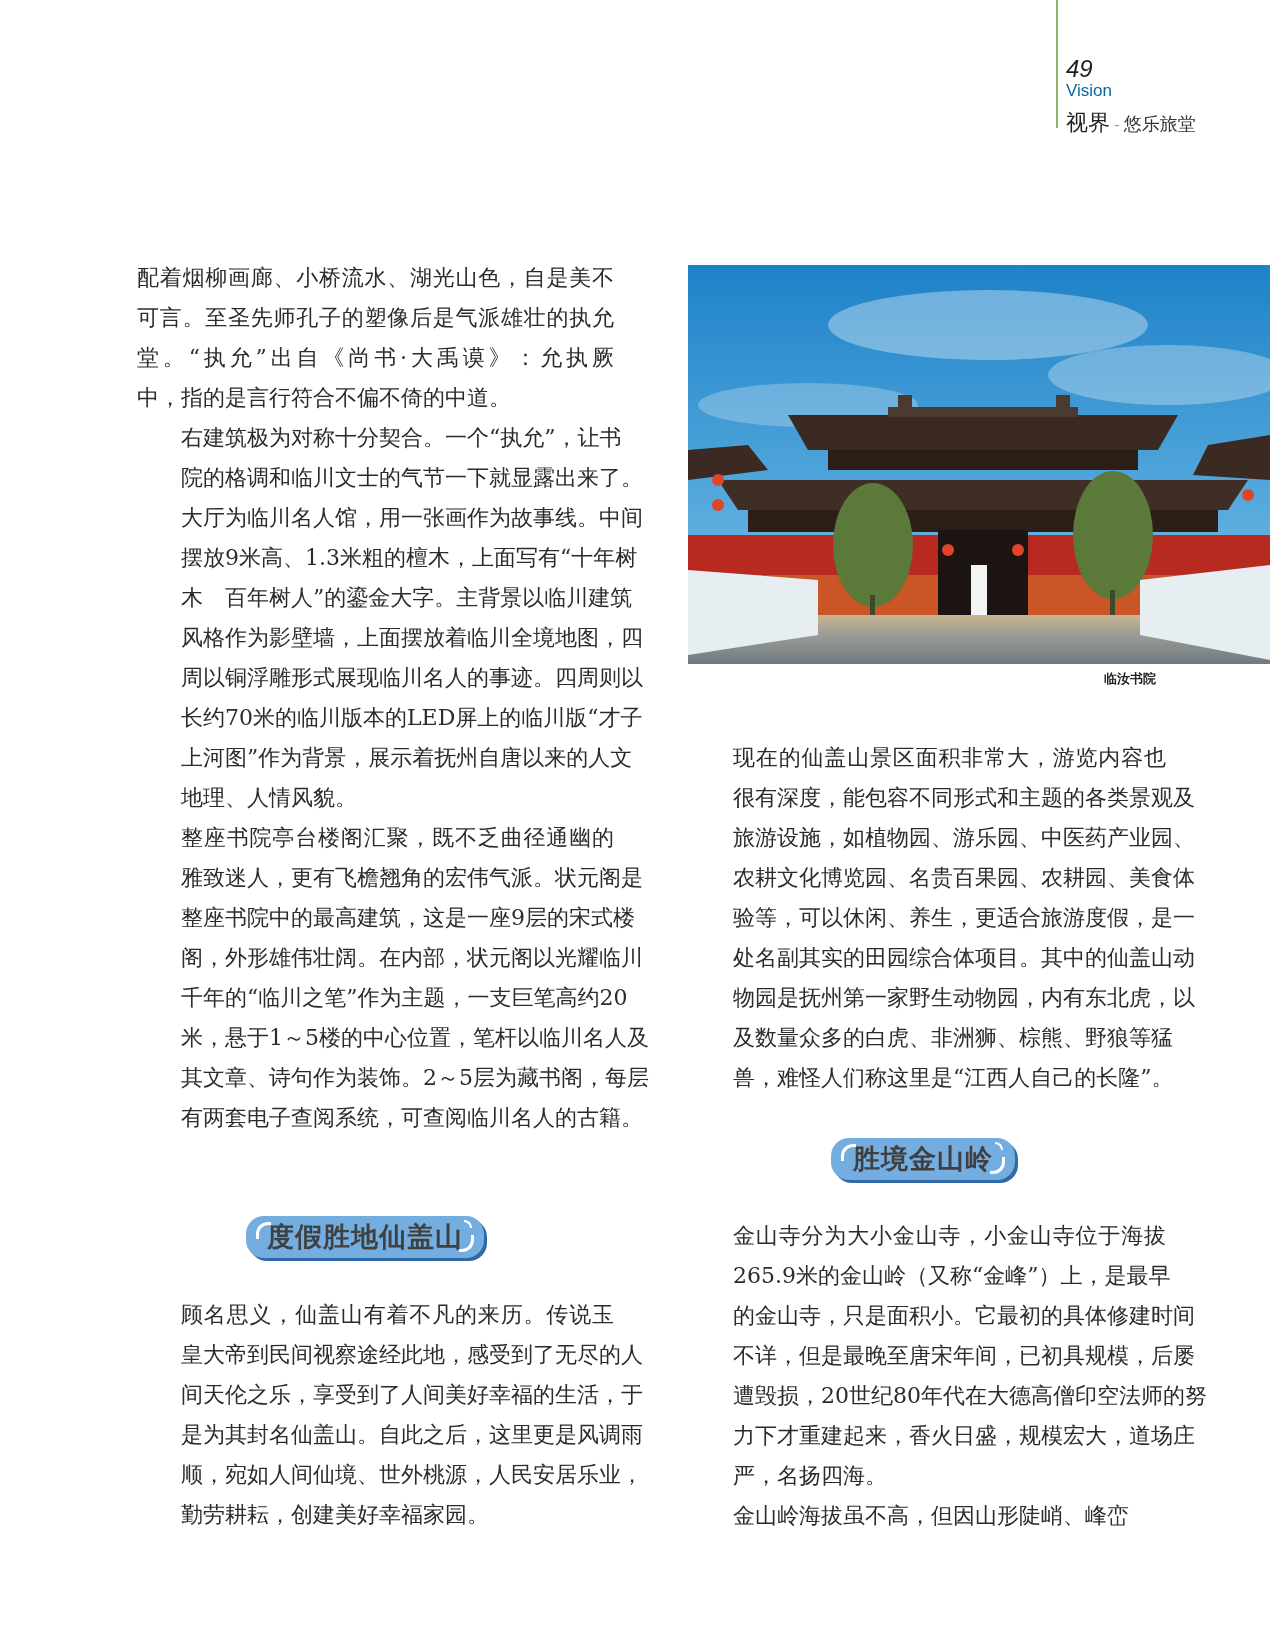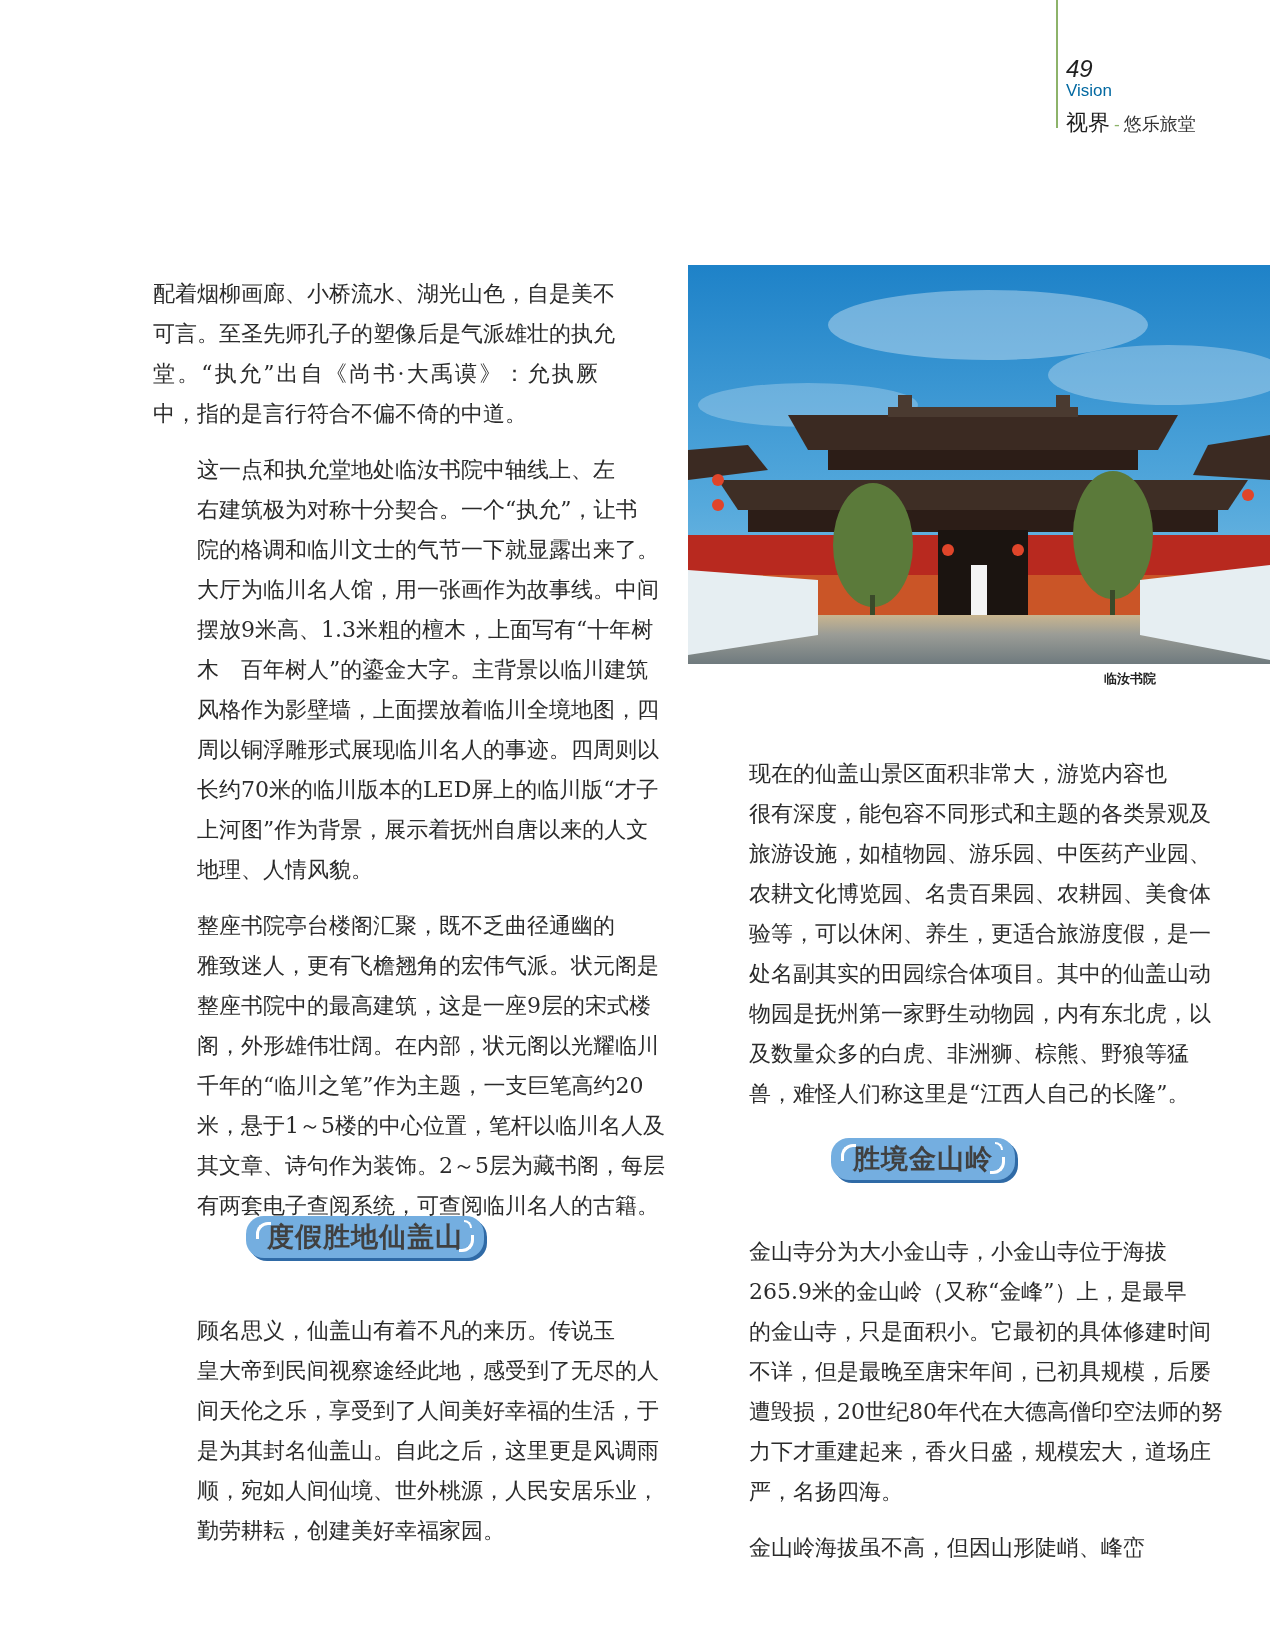--- a/index.html
+++ b/index.html
@@ -10,21 +10,21 @@
   .hdr-line { position:absolute; left:1056px; top:0; width:2px; height:128px; background:#8db36a; }
   .hdr { position:absolute; left:1066px; top:56px; }
   .hdr .num { font-family:"Liberation Sans","DejaVu Sans",sans-serif; font-size:24px; color:#1f1f1f; line-height:26px;font-style:italic; }
   .hdr .vision { font-family:"Liberation Sans","DejaVu Sans",sans-serif; font-size:17px; color:#0369a1; line-height:18px; }
   .hdr .sec { font-family:"DejaVu Sans","Liberation Sans",sans-serif; font-size:22px; color:#1f1f1f; line-height:30px; white-space:nowrap;margin-top:8px; }
   .hdr .sec .dash { color:#8db36a; font-size:16px; margin:0 4px; }
   .hdr .sec .sub { font-size:18px; color:#333; }
 
   
   .col { position:absolute; width:477px; font-size:22px; line-height:40px; text-align:justify; }
-  .col p { margin:16px; }
+  .col p { margin:0; }
   .col p.ind { text-indent:2em; }
   .col p .ln { display:block; white-space:nowrap; text-align-last:justify; text-align:justify; }
   .col p .ln.last { text-align-last:left; }
 
   .left { left:137px; top:258px; }
   .right { left:689px; }
 
   
   .photo { position:absolute; left:688px; top:265px; width:582px; height:399px; overflow:hidden; }
   .caption { position:absolute; left:1104px; top:670px; font-family:"DejaVu Sans","Liberation Sans",sans-serif; font-size:13px; color:#222; font-weight:bold; }
@@ -52,21 +52,20 @@
 </div>
 
 <div class="col left" id="left-top">
     <p>
       <span class="ln">配着烟柳画廊、小桥流水、湖光山色，自是美不</span>
       <span class="ln">可言。至圣先师孔子的塑像后是气派雄壮的执允</span>
       <span class="ln">堂。“执允”出自《尚书·大禹谟》：允执厥</span>
       <span class="ln last">中，指的是言行符合不偏不倚的中道。</span>
     </p>
     <p class="ind">
-      <span class="ln">这一点和执允堂地处临汝书院中轴线上、左</span>
       <span class="ln">右建筑极为对称十分契合。一个“执允”，让书</span>
       <span class="ln">院的格调和临川文士的气节一下就显露出来了。</span>
       <span class="ln">大厅为临川名人馆，用一张画作为故事线。中间</span>
       <span class="ln">摆放9米高、1.3米粗的檀木，上面写有“十年树</span>
       <span class="ln">木　百年树人”的鎏金大字。主背景以临川建筑</span>
       <span class="ln">风格作为影壁墙，上面摆放着临川全境地图，四</span>
       <span class="ln">周以铜浮雕形式展现临川名人的事迹。四周则以</span>
       <span class="ln">长约70米的临川版本的LED屏上的临川版“才子</span>
       <span class="ln">上河图”作为背景，展示着抚州自唐以来的人文</span>
       <span class="ln last">地理、人情风貌。</span>

